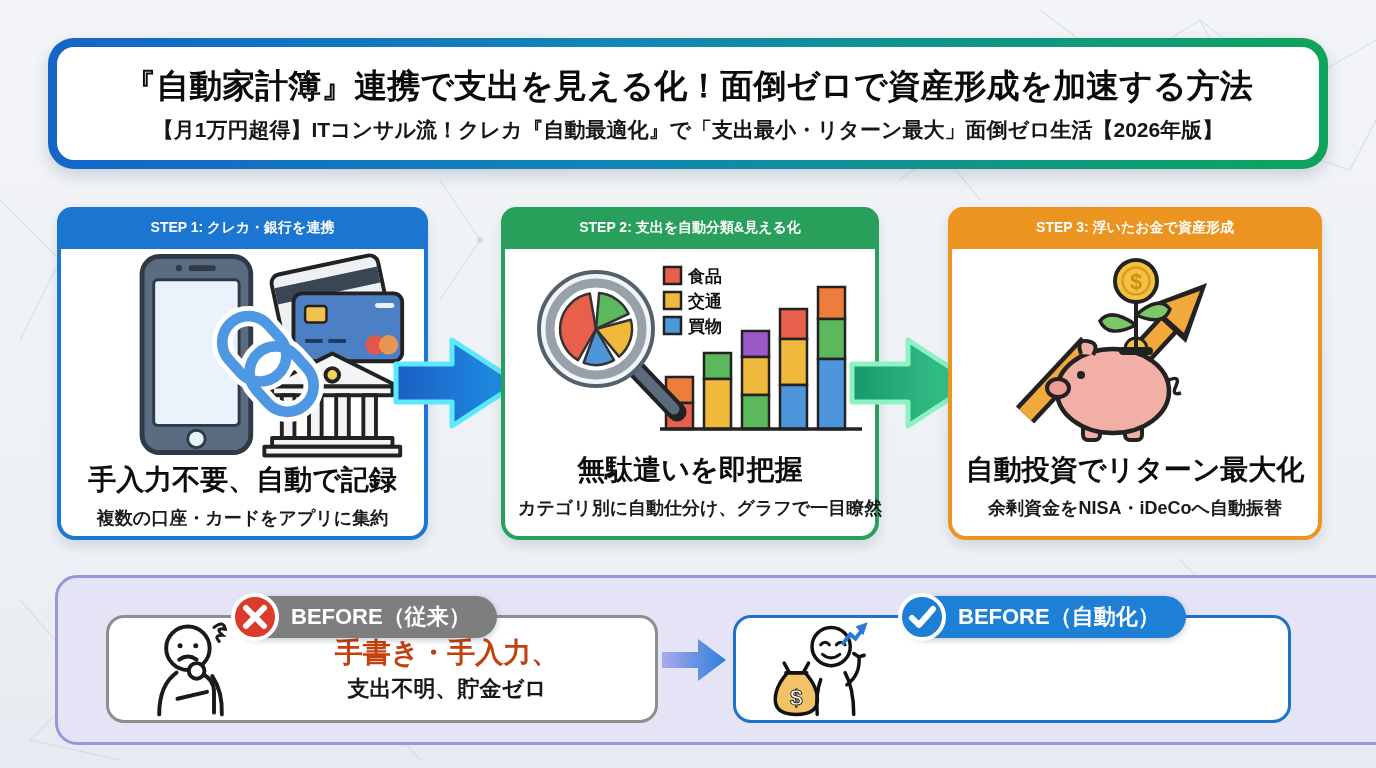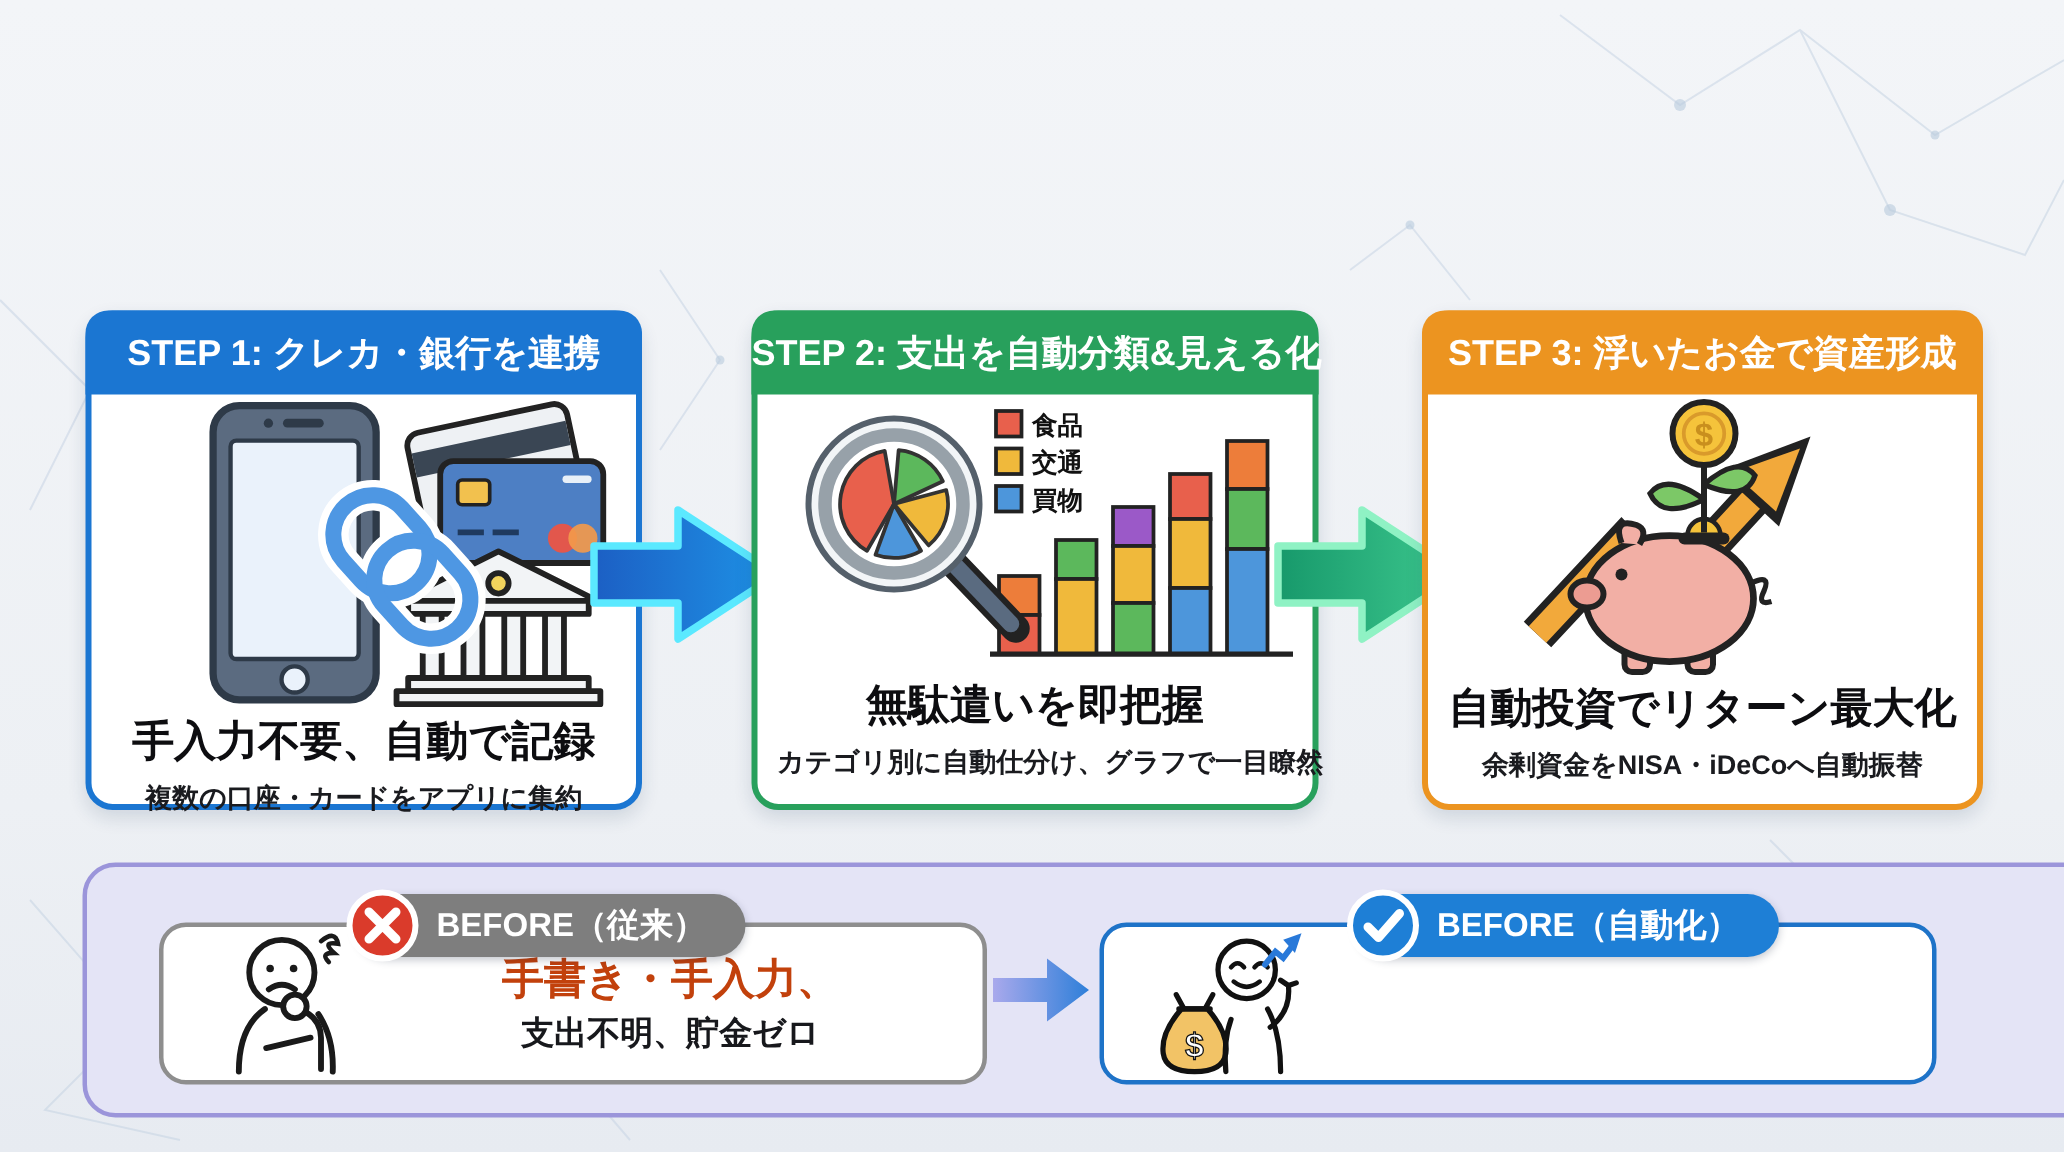--- a/index.html
+++ b/index.html
@@ -29,21 +29,21 @@
     position:absolute;top:207px;height:333px;background:#fff;
     border-radius:18px;border:4px solid;box-sizing:border-box;
     display:flex;flex-direction:column;
     box-shadow:0 5px 12px rgba(30,60,90,.14);
   }
   .card1{left:57px;width:371px;border-color:#1B76D2;}
   .card2{left:501px;width:378px;border-color:#28A05C;}
   .card3{left:948px;width:374px;border-color:#EC9420;}
   .card-head{
     margin:-4px -4px 0;border-radius:15px 15px 0 0;color:#fff;font-weight:bold;
-    font-size:24px;text-align:center;padding:12px 0;white-space:nowrap;
+    font-size:14px;text-align:center;padding:12px 0;white-space:nowrap;
   }
   .head-blue{background:#1B76D2;}
   .head-green{background:#28A05C;}
   .head-orange{background:#EC9420;text-align:center;}
   .card-art{flex:1;display:flex;align-items:center;justify-content:center;}
   .card-main{font-size:28px;font-weight:bold;color:#0D0D10;text-align:center;white-space:nowrap;}
   .card-sub{font-size:18px;font-weight:bold;color:#1A1B1F;text-align:center;margin:7px 13px 16px;white-space:nowrap;}
 
   .flow-arrow{position:absolute;top:332px;}
   .flow-arrow-1{left:392px;}
@@ -97,20 +97,26 @@
         <circle cx="90" cy="680" r="4"></circle>
       <circle cx="260" cy="720" r="4"></circle>
         <circle cx="60" cy="260" r="3"></circle>
       <circle cx="1260" cy="640" r="4"></circle>
         <circle cx="480" cy="240" r="3"></circle>
       <circle cx="940" cy="150" r="3"></circle>
         <circle cx="180" cy="640" r="3"></circle>
     </g>
   </svg>
 
+  <div class="banner">
+    <div class="banner-inner">
+      <div class="title">『自動家計簿』連携で支出を見える化！面倒ゼロで資産形成を加速する方法</div>
+      <div class="subtitle">【月1万円超得】ITコンサル流！クレカ『自動最適化』で「支出最小・リターン最大」面倒ゼロ生活【2026年版】</div>
+    </div>
+  </div>
 
   <div class="card card1">
     <div class="card-head head-blue">STEP 1: クレカ・銀行を連携</div>
     <div class="card-art">
       <svg width="330" height="212" viewBox="0 0 340 215">
 
         <g>
           <rect x="66" y="6" width="112" height="202" rx="18" fill="#5B6B80" stroke="#2E3A48" stroke-width="5"></rect>
           <rect x="78" y="30" width="88" height="150" rx="4" fill="#EAF2FB" stroke="#2E3A48" stroke-width="3"></rect>
           <circle cx="104" cy="18" r="3.2" fill="#2E3A48"></circle>

